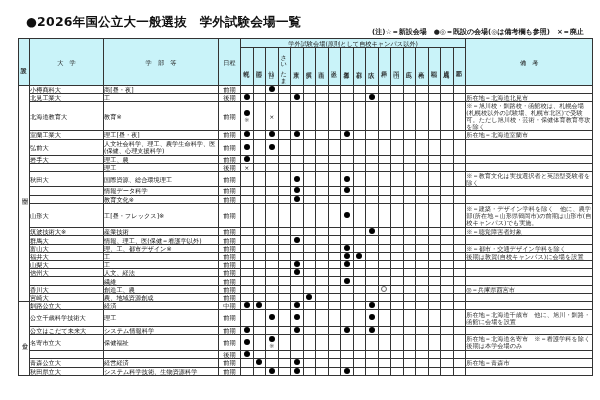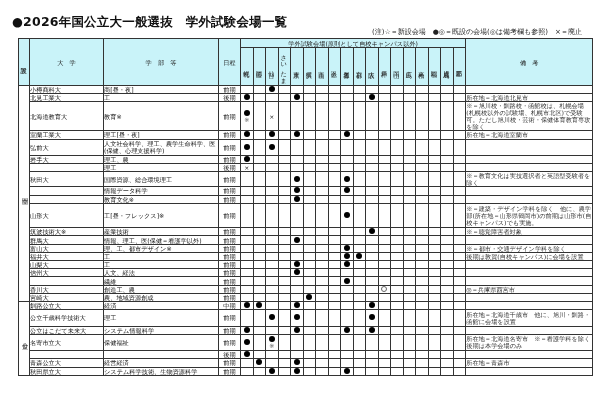--- a/index.html
+++ b/index.html
@@ -1,18 +1,18 @@
 <!DOCTYPE html>
 <html><head>
 <meta charset="utf-8">
 <style>
   html,body{margin:0;padding:0;background:#fff;}
   body{width:600px;height:400px;overflow:hidden;position:relative;font-family:"DejaVu Sans",sans-serif;color:#111;}
-  .title{position:absolute;left:12px;top:14px;font-size:12.5px;font-weight:bold;letter-spacing:0.2px;white-space:nowrap;}
-  .legend{position:absolute;left:372px;top:27px;font-size:7px;white-space:nowrap;color:#222;}
+  .title{position:absolute;left:26px;top:14px;font-size:12.5px;font-weight:bold;letter-spacing:0.2px;white-space:nowrap;}
+  .legend{position:absolute;left:372px;top:27px;font-size:7px;white-space:nowrap;color:#222;font-weight:bold;}
   table.grid{position:absolute;left:18px;top:38px;border-collapse:collapse;table-layout:fixed;width:574px;}
   table.grid td, table.grid th{border:1px solid #333;padding:0;font-size:6.2px;line-height:7px;overflow:hidden;font-weight:normal;}
   th{background:#c9f3f9;color:#222;text-align:center;vertical-align:middle;}
   th.vert{writing-mode:vertical-rl;text-orientation:upright;letter-spacing:0.5px;font-size:6.2px;padding:2px 0;}
   th.venuehead{font-size:6px;height:8px;text-align:center;}
   td.setti{text-align:center;vertical-align:top;writing-mode:vertical-rl;text-orientation:upright;font-size:6.5px;padding-top:2px;}
   td.univ{padding-left:2px;white-space:nowrap;}
   td.fac{padding-left:2px;}
   td.sched{text-align:center;}
   td.v{text-align:center;font-size:7px;line-height:7px;}

